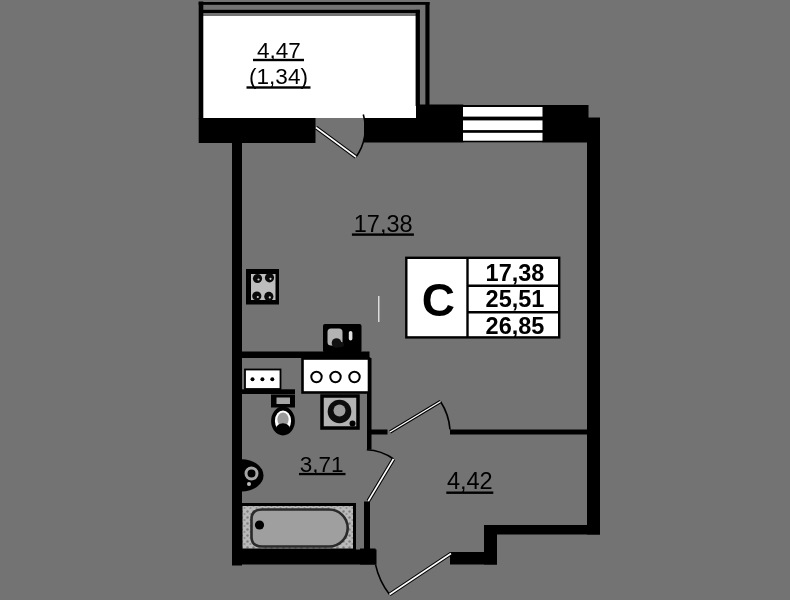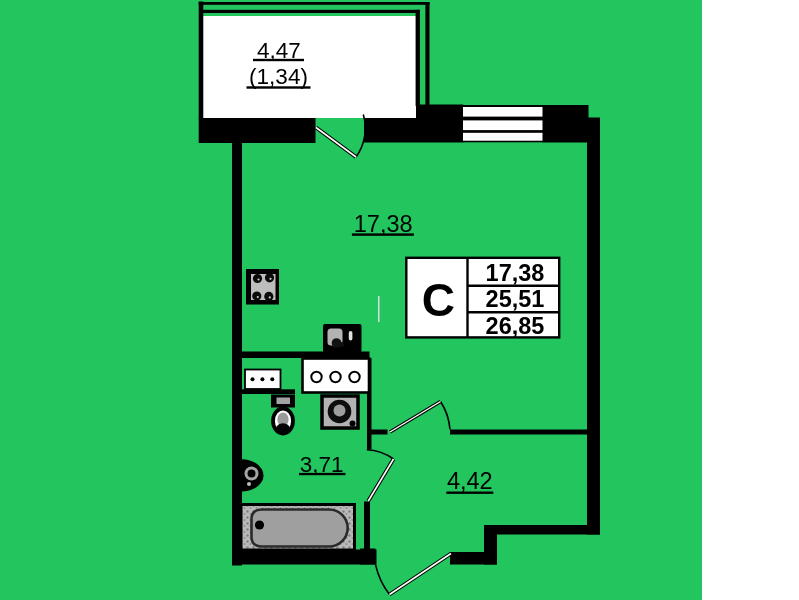--- a/index.html
+++ b/index.html
@@ -1,16 +1,16 @@
 <!DOCTYPE html>
 <html><head>
 <meta charset="utf-8">
 <style>
 html,body{margin:0;padding:0;background:#fff}
-#plan{position:relative;width:702px;height:600px;background:#22c55e;overflow:hidden}
+#plan{position:relative;width:790px;height:600px;background:#737373;overflow:hidden}
 svg{position:absolute;left:0;top:0;font-family:"Liberation Sans",sans-serif}
 </style>
 </head>
 <body>
 <div id="plan">
 <svg width="799" height="600" viewBox="0 0 799 600">
 <defs>
 <pattern id="stip" width="6" height="6" patternUnits="userSpaceOnUse">
 <rect width="6" height="6" fill="#b9b9b9"></rect>
 <circle cx="1.5" cy="1.5" r="1.2" fill="#7f7f7f"></circle>

